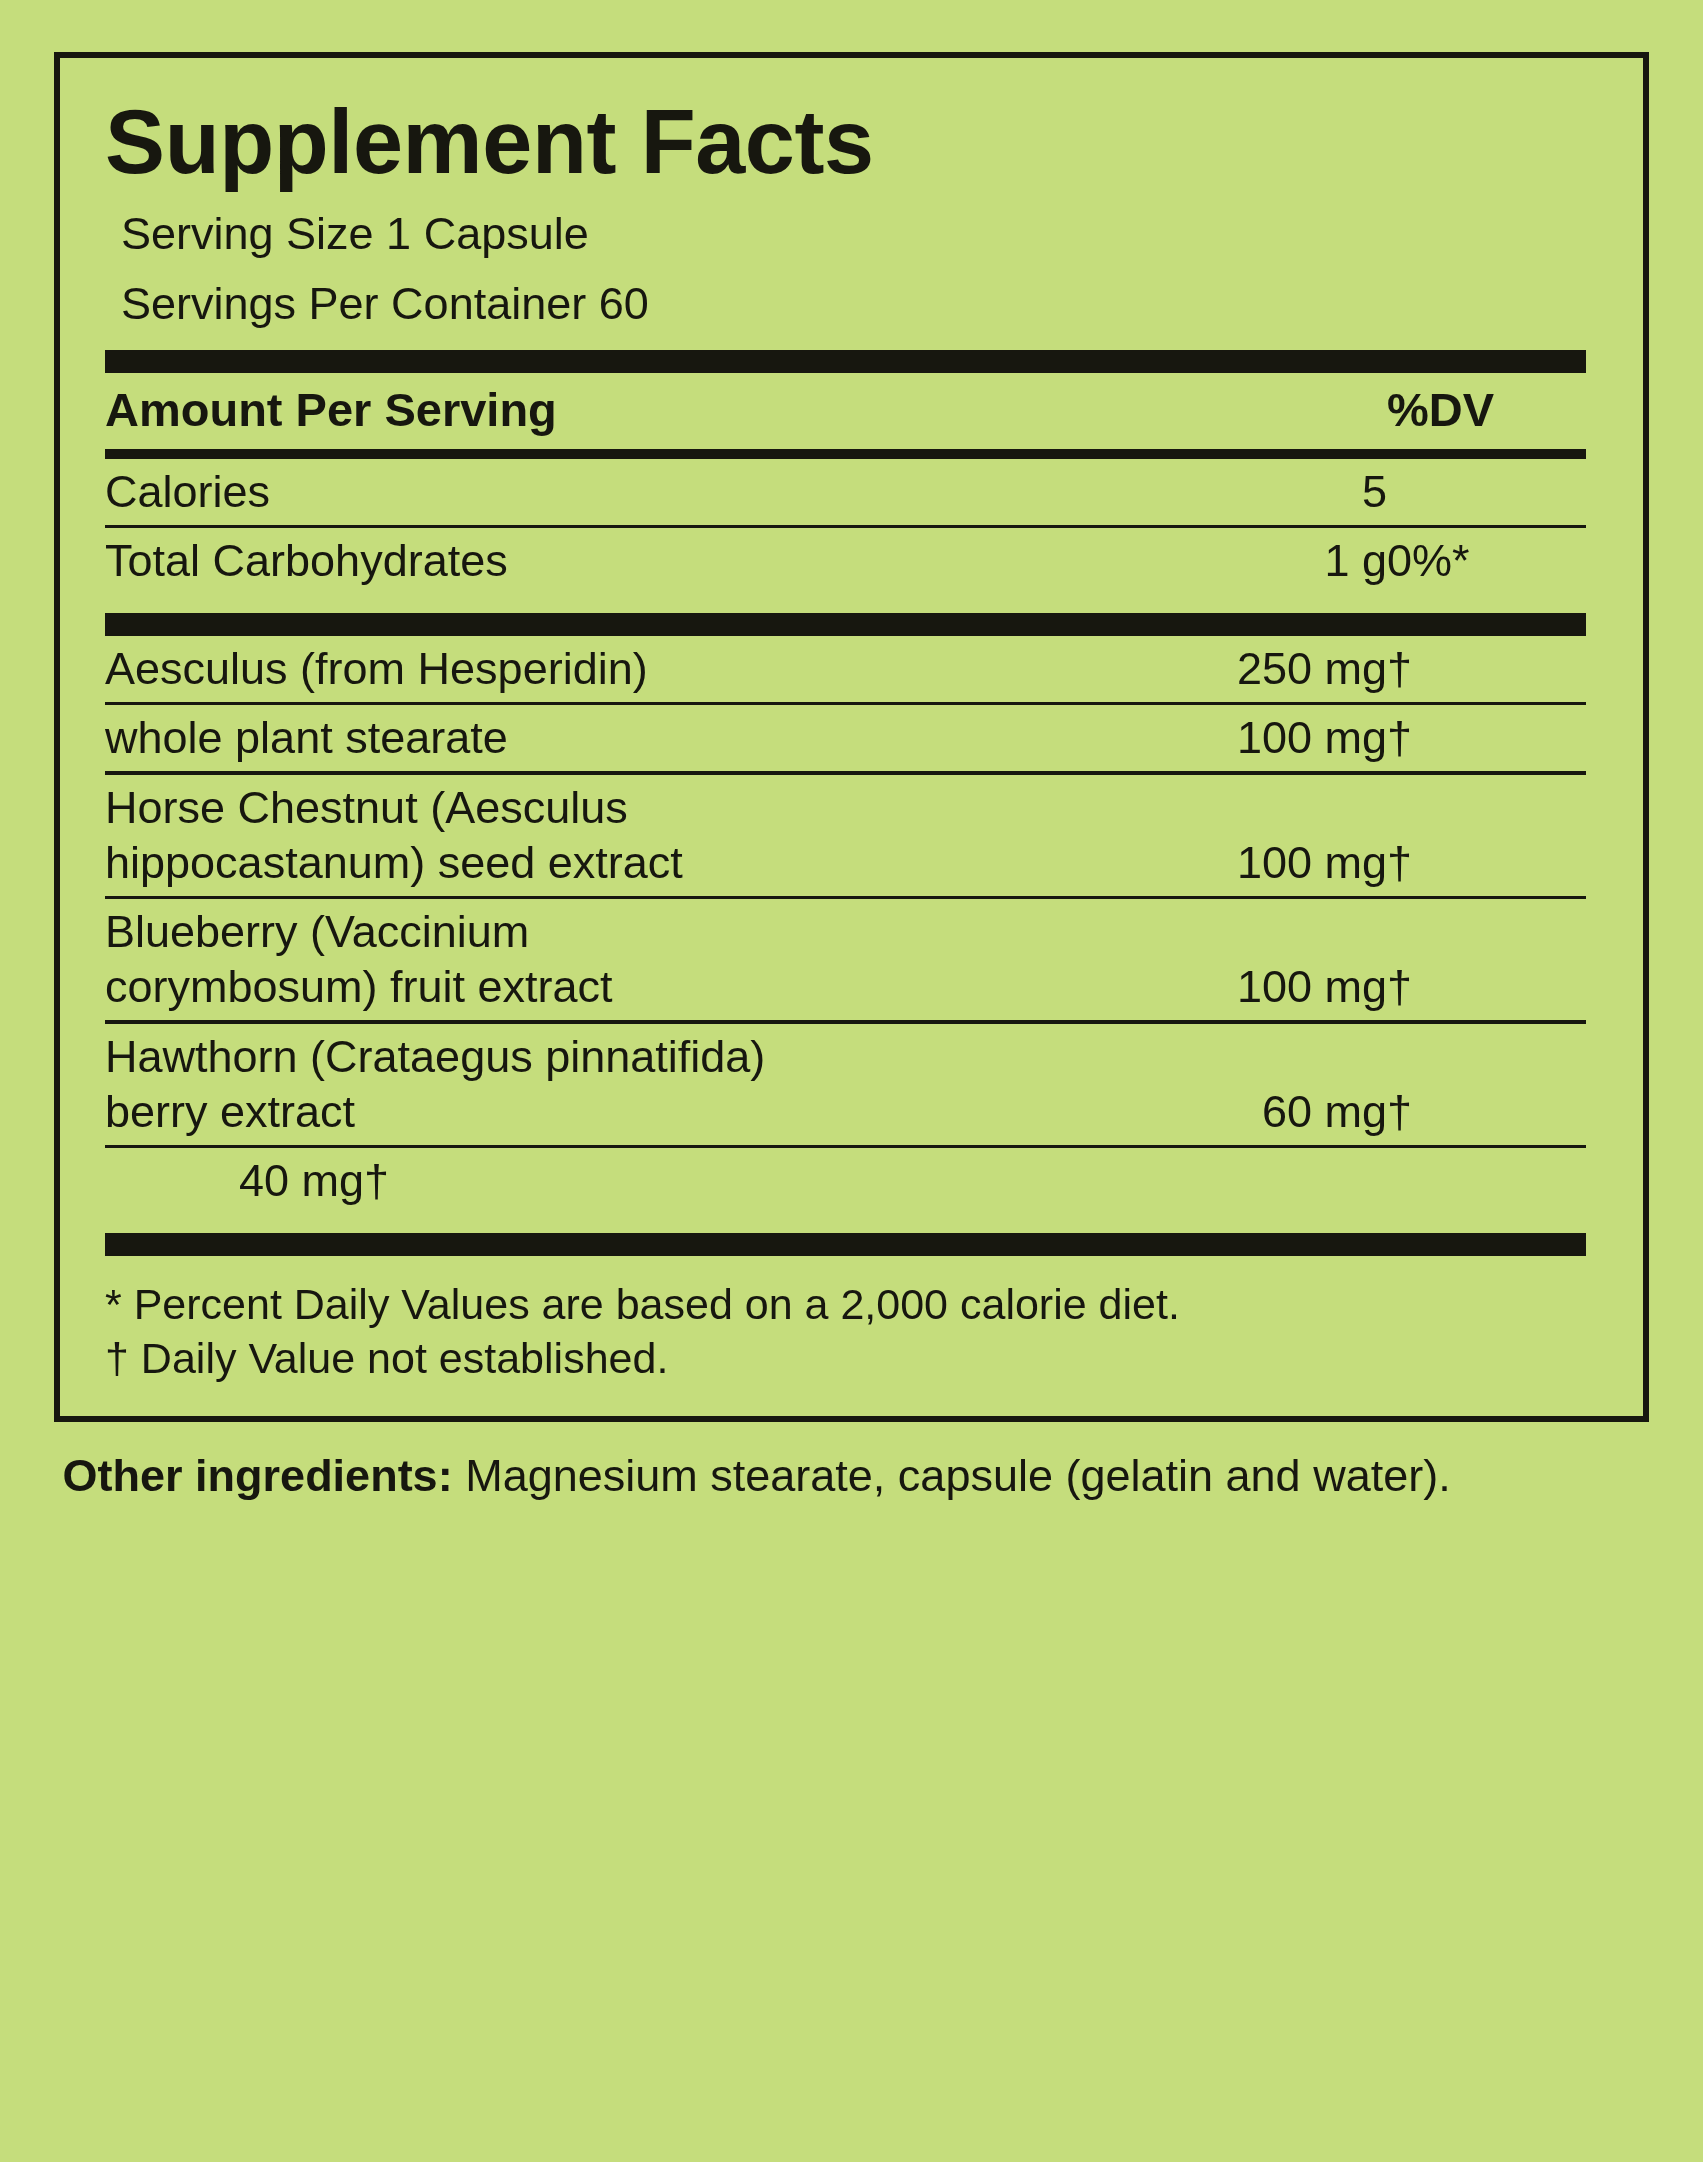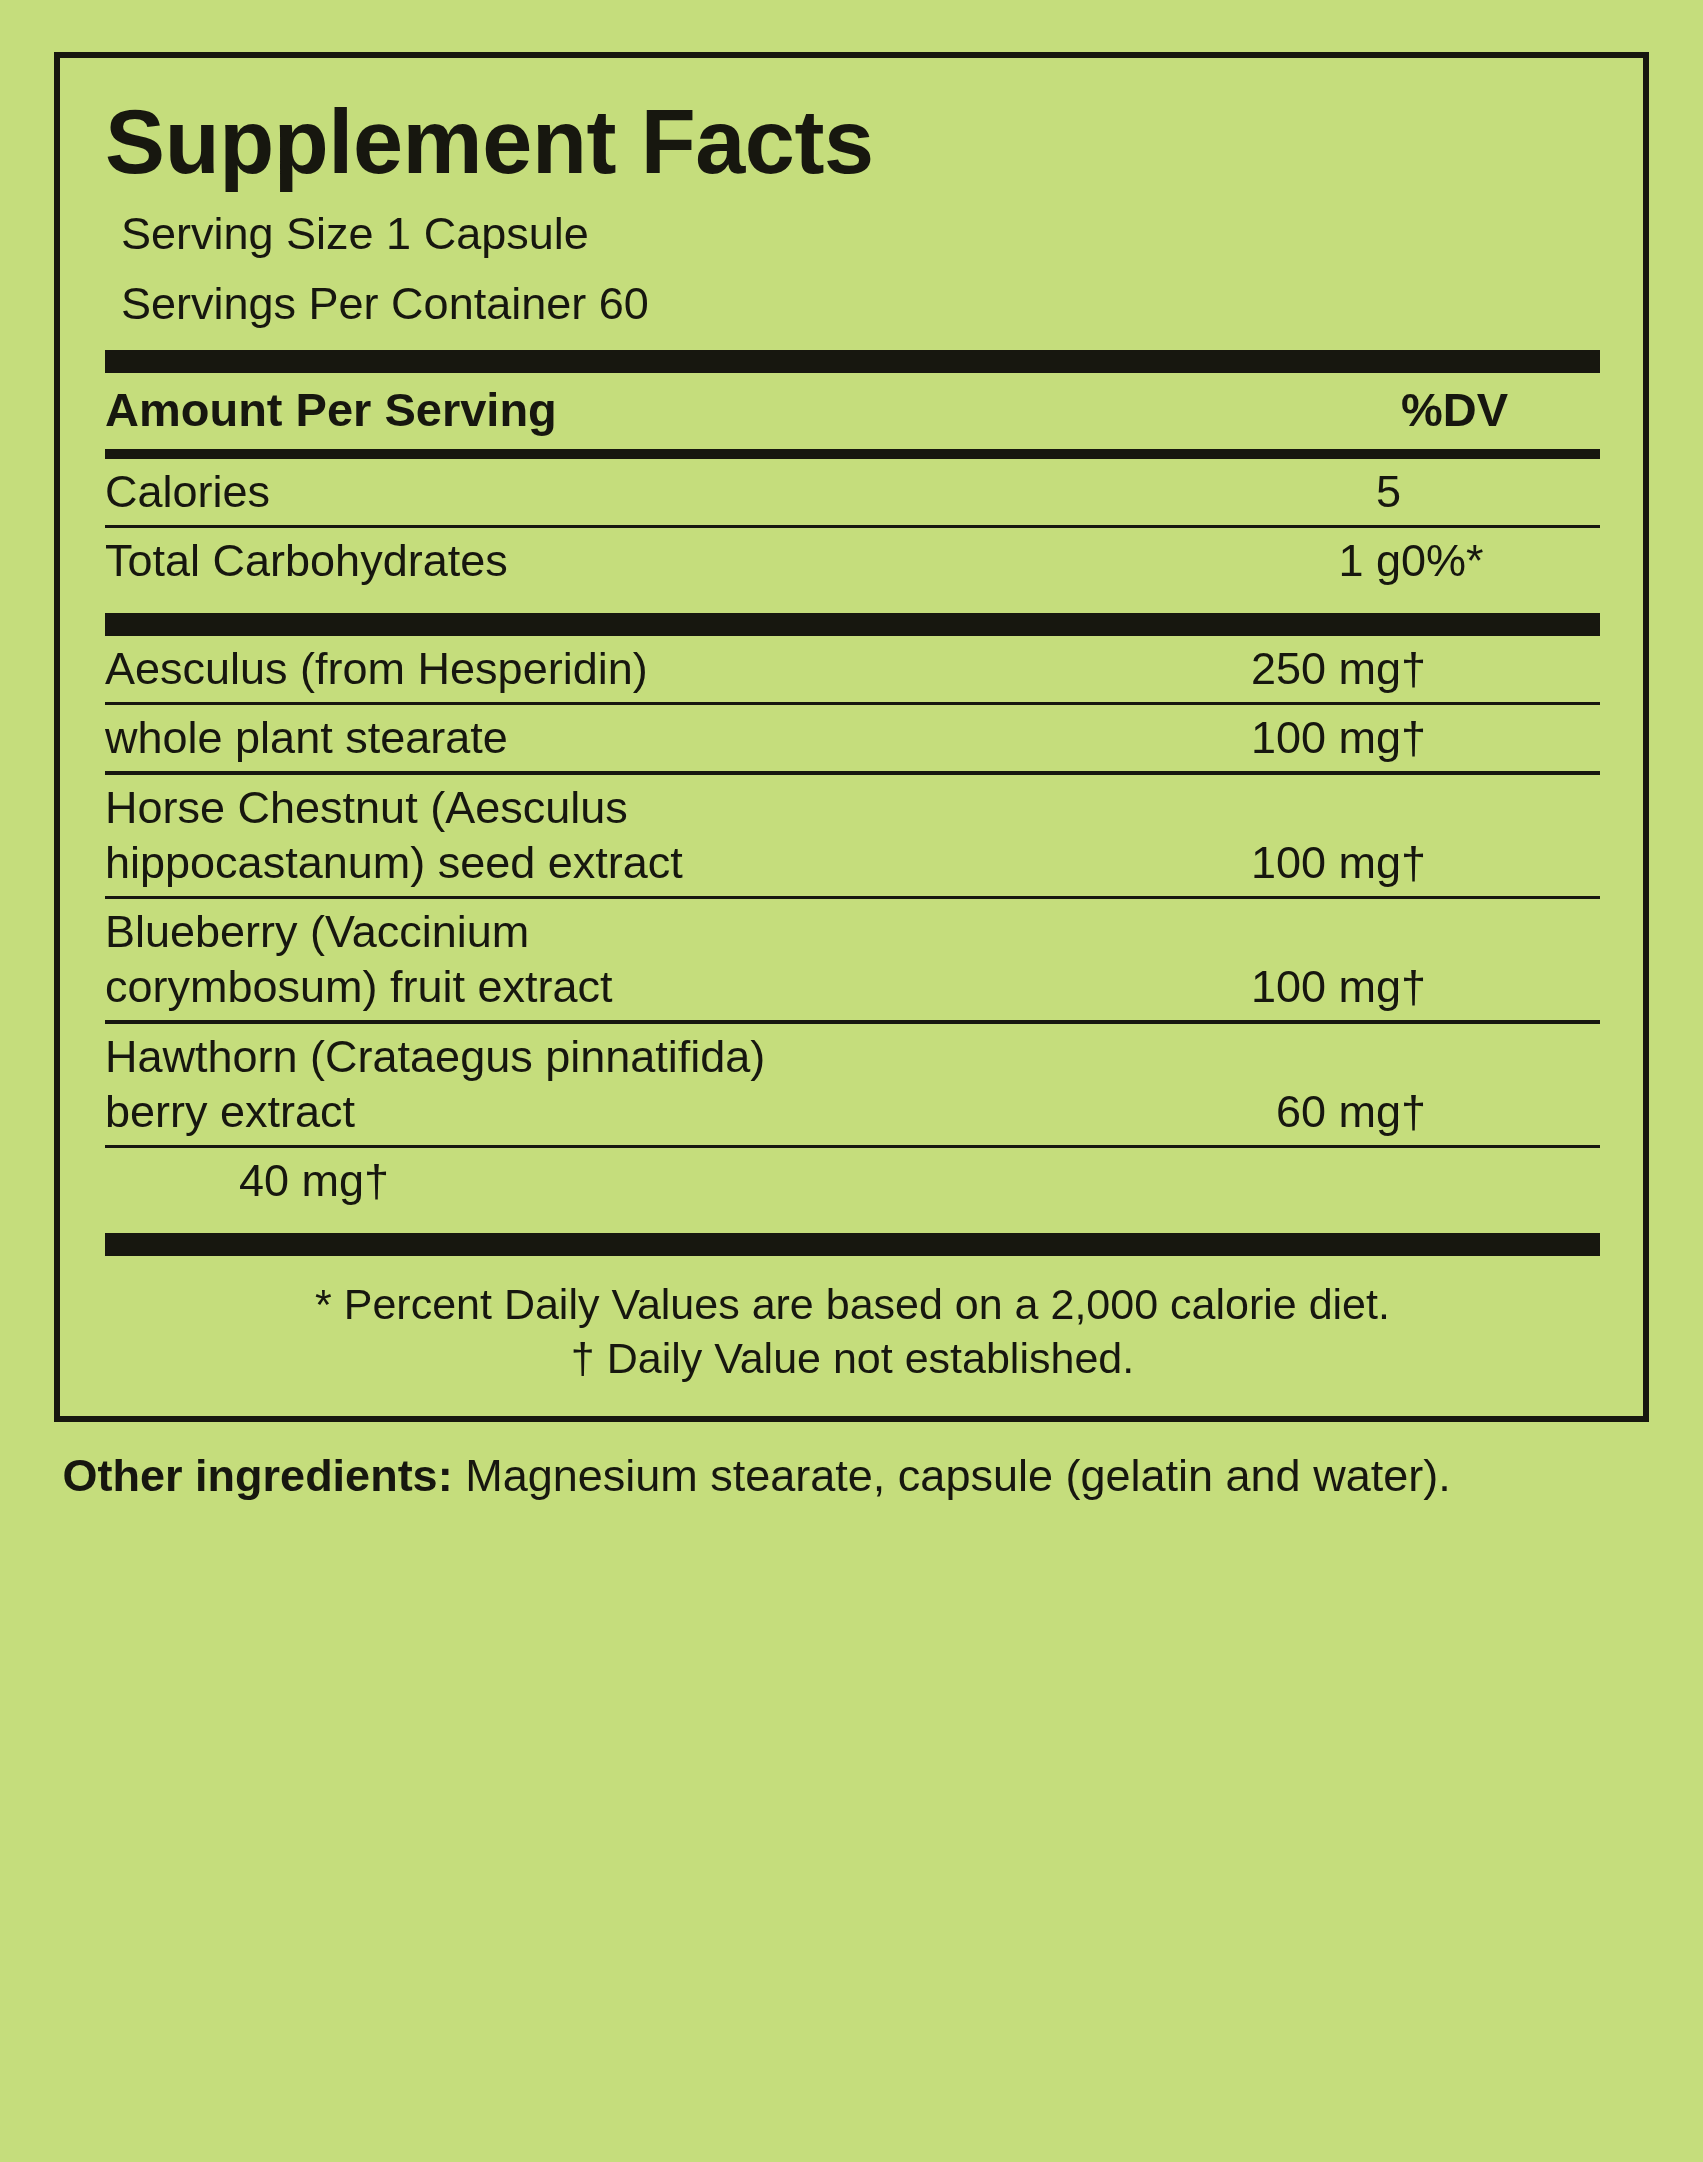--- a/index.html
+++ b/index.html
@@ -20,21 +20,21 @@
     width: 1703px;
     height: 2163px;
     box-sizing: border-box;
     padding: 52px 54px 0 54px;
   }
 
   
   .panel {
     border: 6px solid #17170f;
     box-sizing: border-box;
-    padding: 36px 43px 31px 45px;
+    padding: 36px 57px 31px 45px;
     width: 100%;
   }
 
   .title {
     font-size: 90px;
     font-weight: bold;
     letter-spacing: -0.4px;
     line-height: 1.08;
     margin: 0 0 7px 0;
     white-space: nowrap;
@@ -104,21 +104,20 @@
     display: block;
   }
 
   .footnotes {
     margin-top: 22.5px;
     font-size: 43px;
     line-height: 1.24;
   }
   .footnotes div {
     white-space: nowrap;
-    text-align: center;
   }
 
   .other-ingredients {
     font-size: 45px;
     line-height: 1.24;
     margin: 26px 0 0 0;
     padding: 0 8.6px 0 8.6px;
   }
   .other-ingredients .label {
     font-weight: bold;

